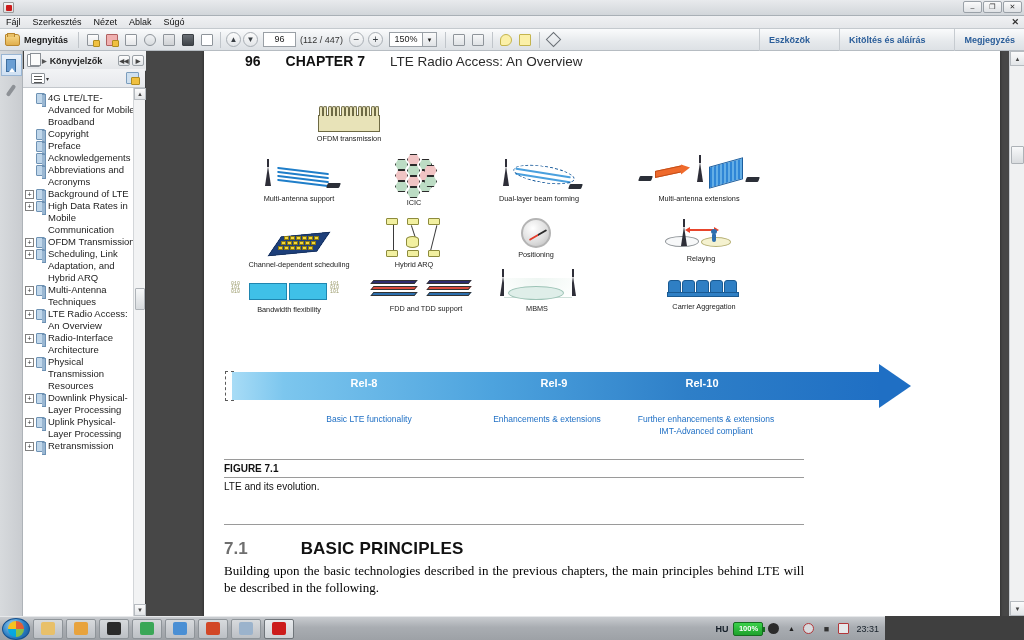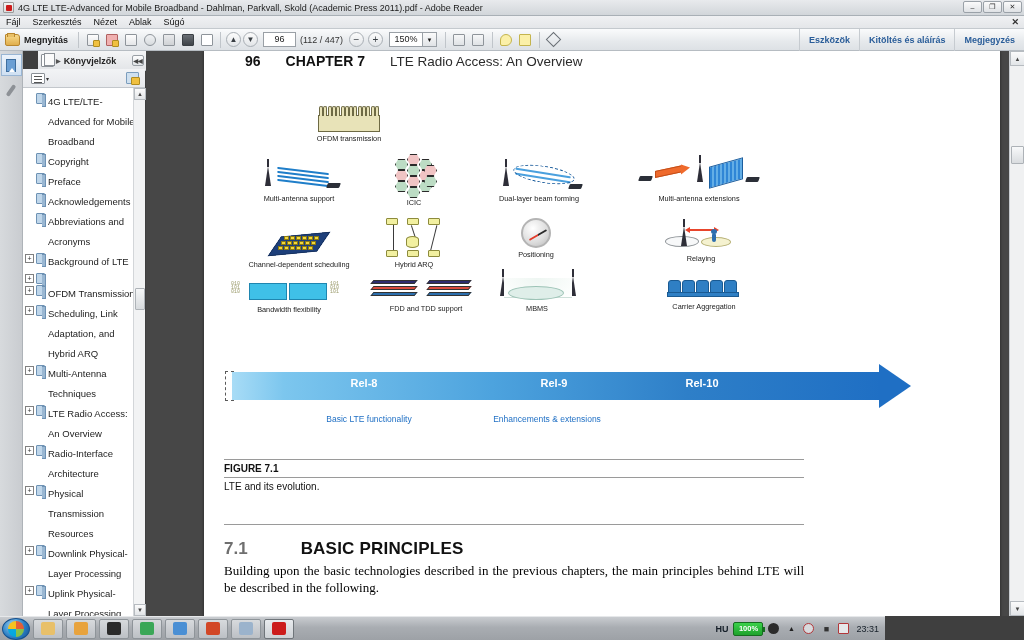--- a/index.html
+++ b/index.html
@@ -94,21 +94,21 @@
   }
   .zoombox {
     width: 34px; height: 15px; border: 1px solid #9aa0a6; background: #fff;
     font-size: 9px; text-align: center; line-height: 13px; margin-left: 4px;
   }
   .zarrow {
     width: 14px; height: 15px; border: 1px solid #9aa0a6; border-left: none;
     background: linear-gradient(#fbfbfb,#e0e3e6); font-size: 6px;
     display: flex; align-items: center; justify-content: center; margin-right: 4px;
   }
-  .tb-right { margin-left: auto; display: flex; align-items: center; height: 22px; }
+  .tb-right { margin-left: auto; display: flex; align-items: center; height: 22px; gap: 20px; }
   .tlink {
     font-size: 9px; font-weight: bold; color: #2a5d99; padding: 0 9px;
     border-left: 1px solid #c6cbd0; line-height: 22px; white-space: nowrap;
   }
   .ticon.comment .sq { background: #fbf0a8; border-radius: 6px 6px 6px 2px; border-color:#c4b44e; }
   .ticon.stamp .sq { background: #fbf0a8; border-color:#c4b44e; }
 
   
   .rail {
     position: absolute; top: 51px; left: 0; width: 23px; height: 565px;
@@ -125,21 +125,21 @@
     content:""; position:absolute; left:2px; bottom:-1px; border-left:3px solid transparent;
     border-right:3px solid transparent; border-bottom:4px solid #fff;
   }
   .clip-ico {
     width: 4px; height: 13px; border: 2px solid #8d9196; border-radius: 4px;
     transform: rotate(35deg);
   }
 
   
   .panel-head {
-    position: absolute; top: 51px; left: 38px; width: 122px; height: 20px;
+    position: absolute; top: 51px; left: 24px; width: 122px; height: 20px;
     background: linear-gradient(#f4f5f6,#e3e5e8); border-bottom: 1px solid #b9bec3;
     display: flex; align-items: center; font-size: 9px; font-weight: bold; color: #222; justify-content: flex-end;
   }
   .pagesicon {
     width: 13px; height: 13px; margin: 0 2px 0 3px;
     border: 1px solid #8b9096; background: #fff; position: relative; border-radius: 1px;
   }
   .pagesicon::after {
     content:""; position:absolute; left:2px; top:-2px; width:9px; height:11px;
     border:1px solid #8b9096; background:#fbfbfb;
@@ -188,21 +188,21 @@
   .expander.blank { border: none; background: transparent; }
   .bmicon {
     width: 9px; min-width: 9px; height: 11px; margin: 1px 3px 0 1px;
     background: #bfd6ea; border: 1px solid #6e92b4; border-radius: 1px; position: relative;
   }
   .bmicon::after {
     content:""; position:absolute; right:-2px; top:0; width:3px; height:11px;
     background:#9ab7d2; border:1px solid #6e92b4; border-left:none;
   }
   .bmtext {
-    font-size: 9.5px; line-height: 20px; color: #1c1c1c;
+    font-size: 9.5px; line-height: 12px; color: #1c1c1c;
     font-family: "Liberation Sans", sans-serif; word-wrap: break-word;
   }
   .bmscroll {
     position: absolute; top: 88px; left: 133px; width: 12px; height: 528px;
     background: #f2f3f4; border-left: 1px solid #d3d6d9;
   }
   .sb-up, .sb-down {
     width: 12px; height: 12px; background: linear-gradient(#fbfbfb,#e2e5e8);
     border: 1px solid #b6bbc0; font-size: 6px; display: flex;
     align-items: center; justify-content: center; color: #444;
@@ -444,21 +444,20 @@
   .tray .tico { width: 14px; height: 14px; display:flex; align-items:center; justify-content:center; }
   .clock { font-size: 9px; color: #17202a; padding-left: 2px; }
 </style>
 </head>
 <body>
 
 <div id="app">
 
   <div class="titlebar">
     <div class="appicon"></div>
-    <div class="ttext">4G LTE LTE-Advanced for Mobile Broadband - Dahlman, Parkvall, Skold (Academic Press 2011).pdf - Adobe Reader</div>
     <div class="winbtns">
       <div class="winbtn">–</div>
       <div class="winbtn">❐</div>
       <div class="winbtn">✕</div>
     </div>
   </div>
 
   <div class="menubar">
     <div class="mi">Fájl</div>
     <div class="mi">Szerkesztés</div>
@@ -586,20 +585,21 @@
         <div class="bmtext">Abbreviations and Acronyms</div>
       </div>
       <div class="bmrow">
         <div class="expander">+</div>
         <div class="bmicon"></div>
         <div class="bmtext">Background of LTE</div>
       </div>
       <div class="bmrow">
         <div class="expander">+</div>
         <div class="bmicon"></div>
+        <div class="bmtext">High Data Rates in Mobile Communication</div>
       </div>
       <div class="bmrow">
         <div class="expander">+</div>
         <div class="bmicon"></div>
         <div class="bmtext">OFDM Transmission</div>
       </div>
       <div class="bmrow">
         <div class="expander">+</div>
         <div class="bmicon"></div>
         <div class="bmtext">Scheduling, Link Adaptation, and Hybrid ARQ</div>
@@ -839,20 +839,21 @@
           <div class="tl-body"></div>
           <div class="tl-head"></div>
           <div class="tl-tail"></div>
           <div class="rel" style="left:110px;width:60px">Rel-8</div>
           <div class="rel" style="left:300px;width:60px">Rel-9</div>
           <div class="rel" style="left:448px;width:60px">Rel-10</div>
         </div>
 
         <div class="phase" style="left:70px;top:308px;width:150px">Basic LTE functionality</div>
         <div class="phase" style="left:243px;top:308px;width:160px">Enhancements &amp; extensions</div>
+        <div class="phase" style="left:412px;top:308px;width:140px">Further enhancements &amp; extensions IMT-Advanced compliant</div>
       </div>
 
       <div class="cap-rule" style="left:20px;top:408px"></div>
       <div class="figlab" style="left:20px;top:412px">FIGURE 7.1</div>
       <div class="cap-rule" style="left:20px;top:426px"></div>
       <div class="figtxt" style="left:20px;top:430px">LTE and its evolution.</div>
       <div class="cap-rule" style="left:20px;top:473px"></div>
 
       <div class="h1" style="left:20px;top:488px">
         <span class="num">7.1</span>

